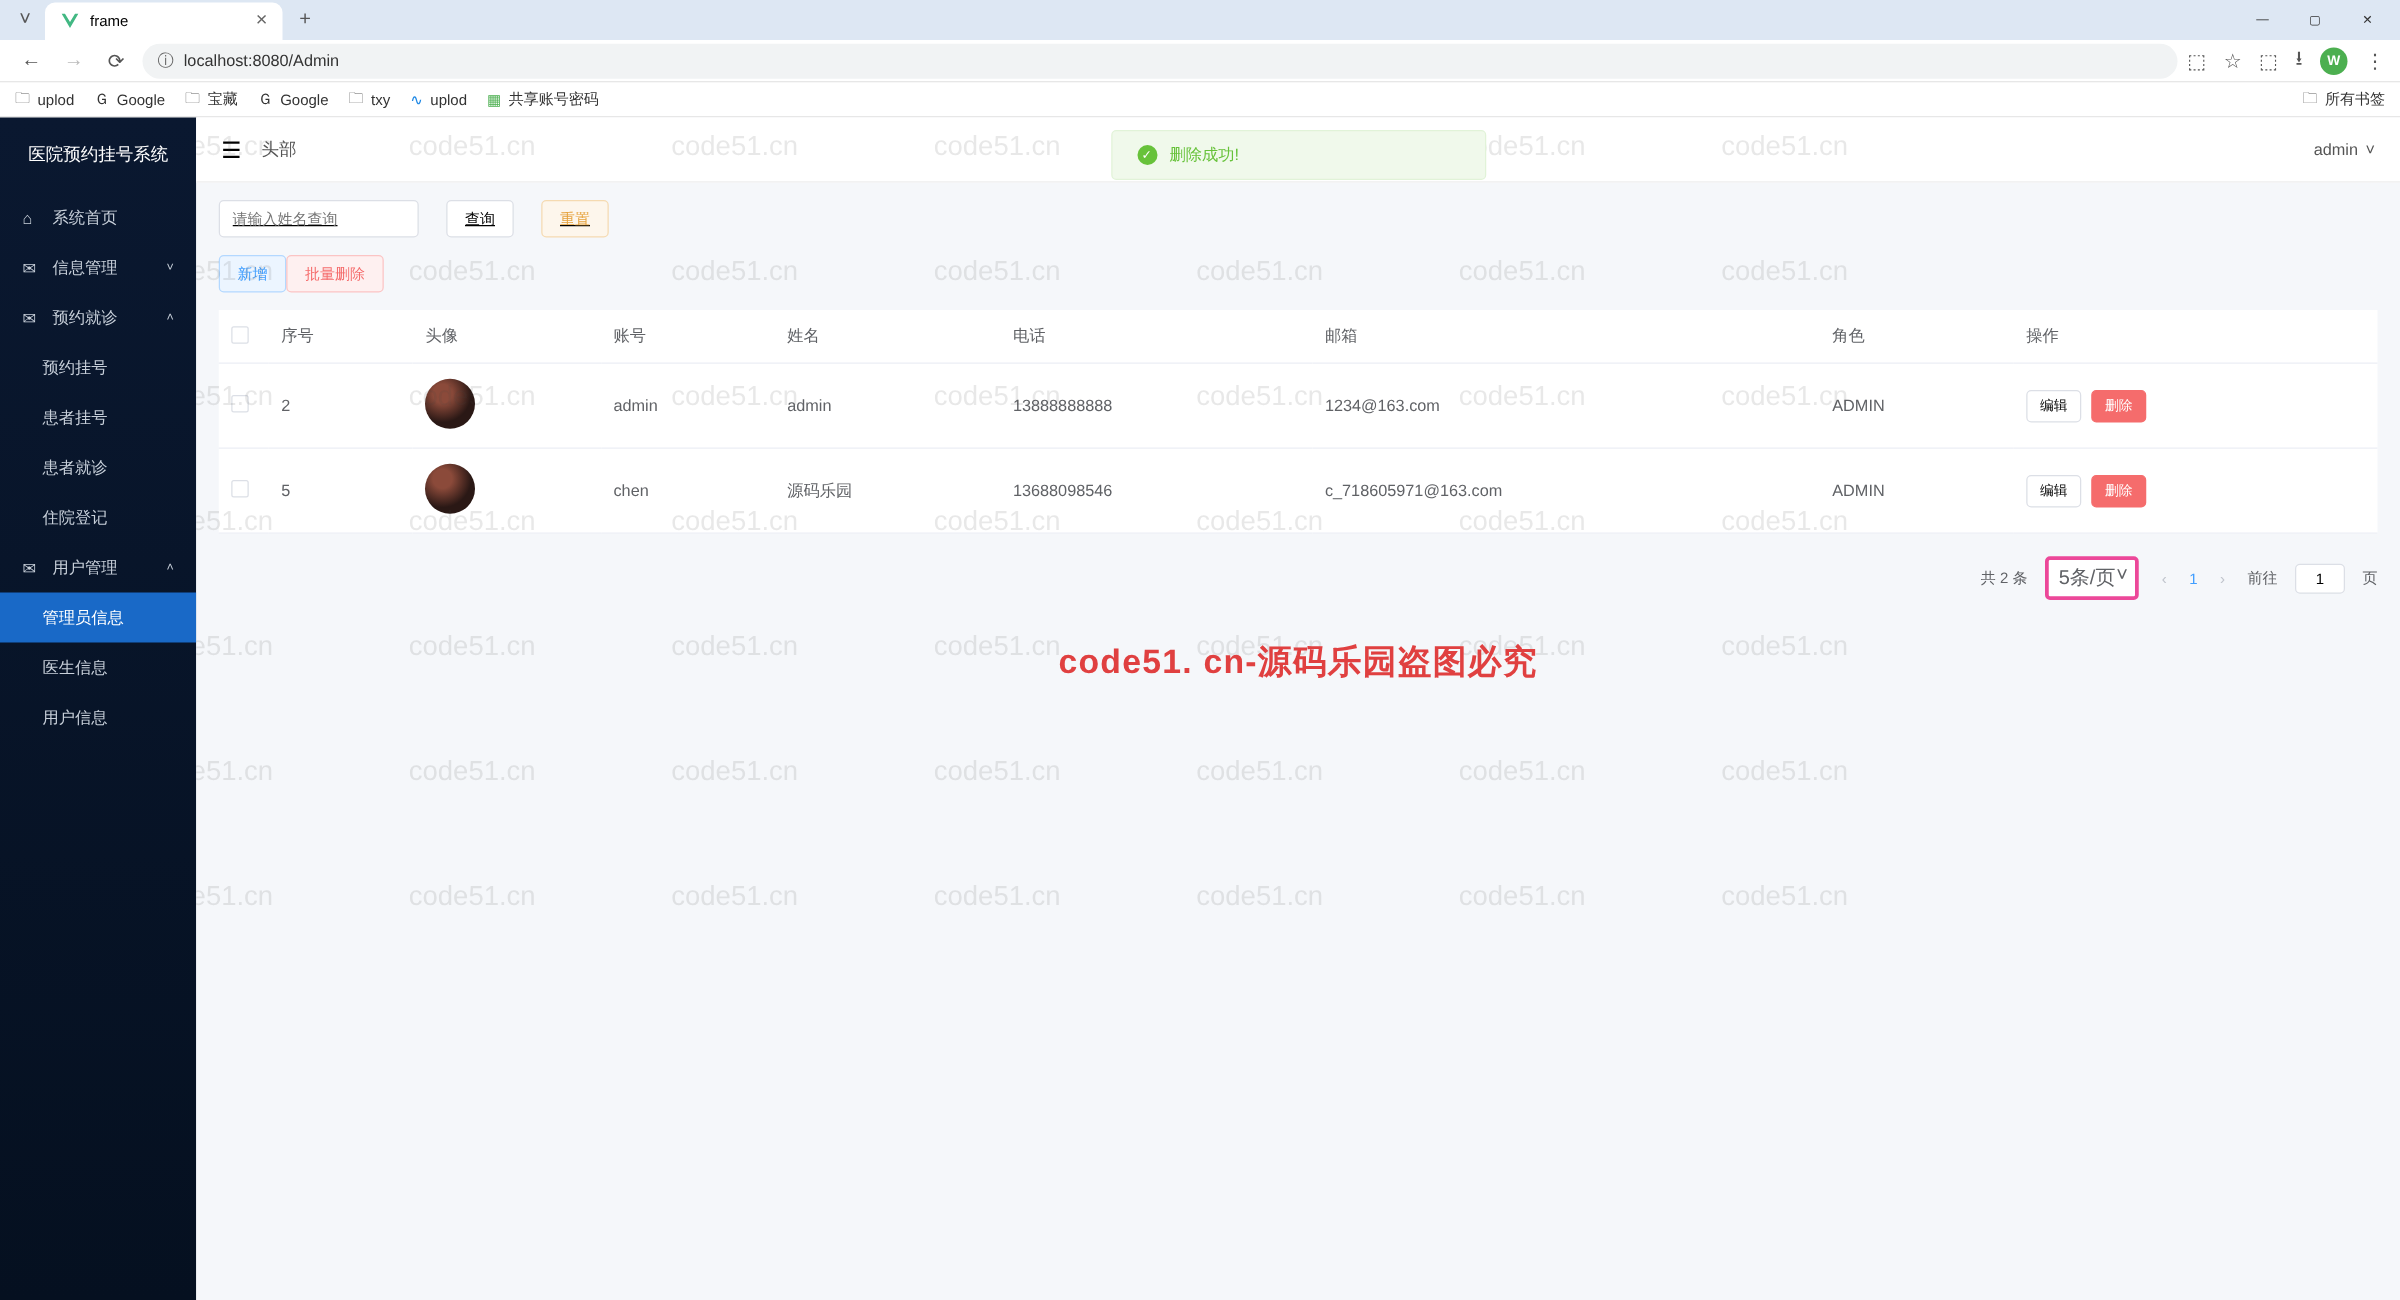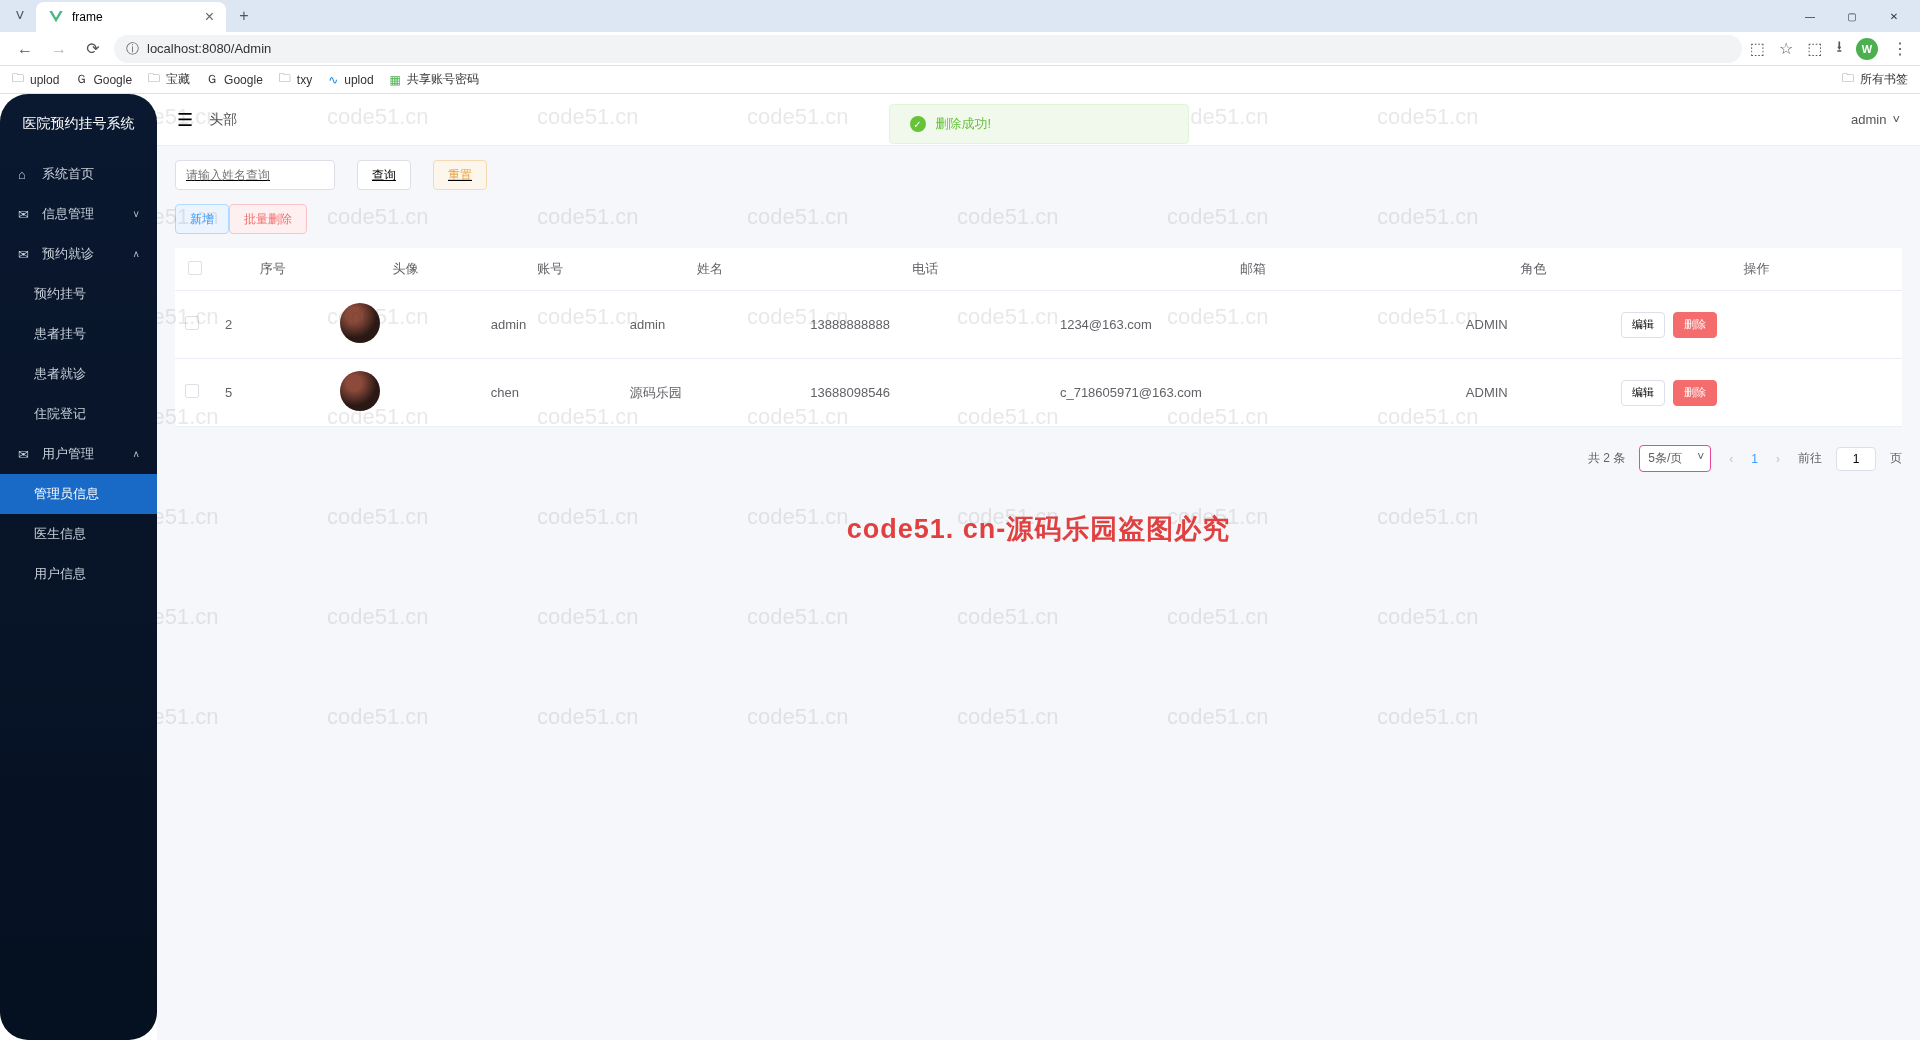--- a/index.html
+++ b/index.html
@@ -23,21 +23,21 @@
 .url-icon { color: #666; }
 .url-actions { display: flex; gap: 14px; align-items: center; color: #555; }
 .profile-badge { width: 22px; height: 22px; border-radius: 50%; background: #4caf50; color: #fff; display: flex; align-items: center; justify-content: center; font-size: 11px; font-weight: bold; }
 
 .bookmark-bar { background: #fff; height: 28px; display: flex; align-items: center; padding: 0 12px; gap: 16px; border-bottom: 1px solid #e0e0e0; }
 .bookmark { display: flex; align-items: center; gap: 6px; font-size: 12px; color: #333; }
 .bookmark-folder { color: #666; }
 .bm-right { margin-left: auto; }
 
 .app { display: flex; height: calc(100vh - 94px); }
-.sidebar { width: 157px; background: linear-gradient(180deg, #0a1830 0%, #051020 100%); color: #c8d0da; display: flex; flex-direction: column; border-radius: 28px; }
+.sidebar { width: 157px; background: linear-gradient(180deg, #0a1830 0%, #051020 100%); color: #c8d0da; display: flex; flex-direction: column; }
 .logo { height: 60px; display: flex; align-items: center; justify-content: center; color: #fff; font-size: 14px; font-weight: 500; }
 .nav-item { height: 40px; display: flex; align-items: center; padding: 0 18px; font-size: 13px; gap: 10px; cursor: pointer; position: relative; }
 .nav-item.sub { padding-left: 34px; }
 .nav-item.active { background: #1969c7; color: #fff; }
 .nav-item .arrow { margin-left: auto; font-size: 10px; }
 .nav-icon { width: 14px; display: inline-block; }
 
 .main { flex: 1; display: flex; flex-direction: column; background: #f5f7fa; position: relative; }
 .header { height: 52px; background: #fff; display: flex; align-items: center; padding: 0 20px; border-bottom: 1px solid #eee; }
 .menu-toggle { font-size: 18px; margin-right: 16px; cursor: pointer; }
@@ -53,28 +53,28 @@
 .btn { height: 30px; padding: 0 14px; border: 1px solid #dcdfe6; background: #fff; border-radius: 4px; font-size: 12px; cursor: pointer; }
 .btn-warning { border-color: #f5dab1; color: #e6a23c; background: #fdf6ec; }
 .btn-primary-plain { border-color: #b3d8ff; color: #409eff; background: #ecf5ff; }
 .btn-danger-plain { border-color: #fbc4c4; color: #f56c6c; background: #fef0f0; }
 .btn-danger { border-color: #f56c6c; color: #fff; background: #f56c6c; }
 .btn-sm { height: 26px; padding: 0 10px; font-size: 11px; }
 
 .action-row { display: flex; margin-bottom: 14px; }
 
 .table { width: 100%; border-collapse: collapse; background: #fff; }
-.table th { text-align: center; padding: 12px 10px; font-size: 13px; color: #606266; font-weight: 500; border-bottom: 1px solid #ebeef5; }
+.table th { text-align: left; padding: 12px 10px; font-size: 13px; color: #606266; font-weight: 500; border-bottom: 1px solid #ebeef5; }
 .table td { padding: 12px 10px; font-size: 13px; color: #606266; border-bottom: 1px solid #ebeef5; }
 .checkbox { width: 14px; height: 14px; border: 1px solid #dcdfe6; border-radius: 2px; display: inline-block; }
 .avatar { width: 40px; height: 40px; border-radius: 50%; background: radial-gradient(circle at 35% 30%, #8b4a3a 20%, #2a1815 60%); display: inline-block; }
 .row-actions { display: flex; gap: 8px; }
 
 .pagination { display: flex; align-items: center; justify-content: flex-end; gap: 14px; margin-top: 18px; font-size: 12px; color: #606266; }
-.page-select { border: 1px solid #ec4899; border-radius: 4px; padding: 4px 28px 4px 8px; font-size: 12px; background: #fff; position: relative; }
+.page-select { border: 3px solid #ec4899; border-radius: 4px; padding: 4px 16px 4px 8px; font-size: 16px; background: #fff; position: relative; }
 .page-nav { color: #c0c4cc; cursor: pointer; padding: 0 4px; }
 .page-current { color: #409eff; font-weight: 500; }
 .page-input { width: 40px; height: 24px; border: 1px solid #dcdfe6; border-radius: 4px; text-align: center; font-size: 12px; }
 
 .watermark { position: absolute; inset: 0; pointer-events: none; overflow: hidden; }
 .wm-text { position: absolute; color: rgba(68,68,68,0.12); font-size: 22px; white-space: nowrap; }
 .wm-center { position: absolute; top: 46%; left: 50%; transform: translate(-50%, -50%); color: #e04040; font-size: 27px; font-weight: 700; white-space: nowrap; letter-spacing: 1px; }
 </style>
 </head>
 <body>

